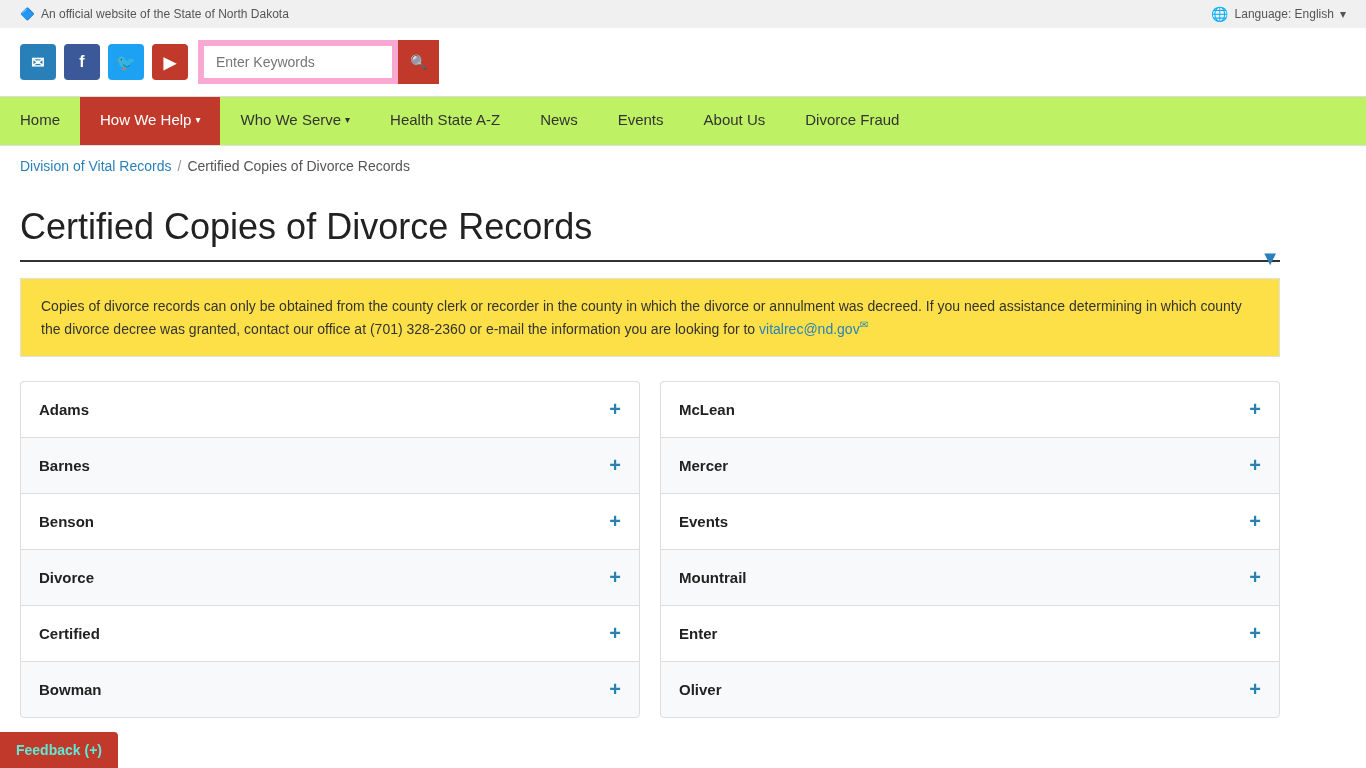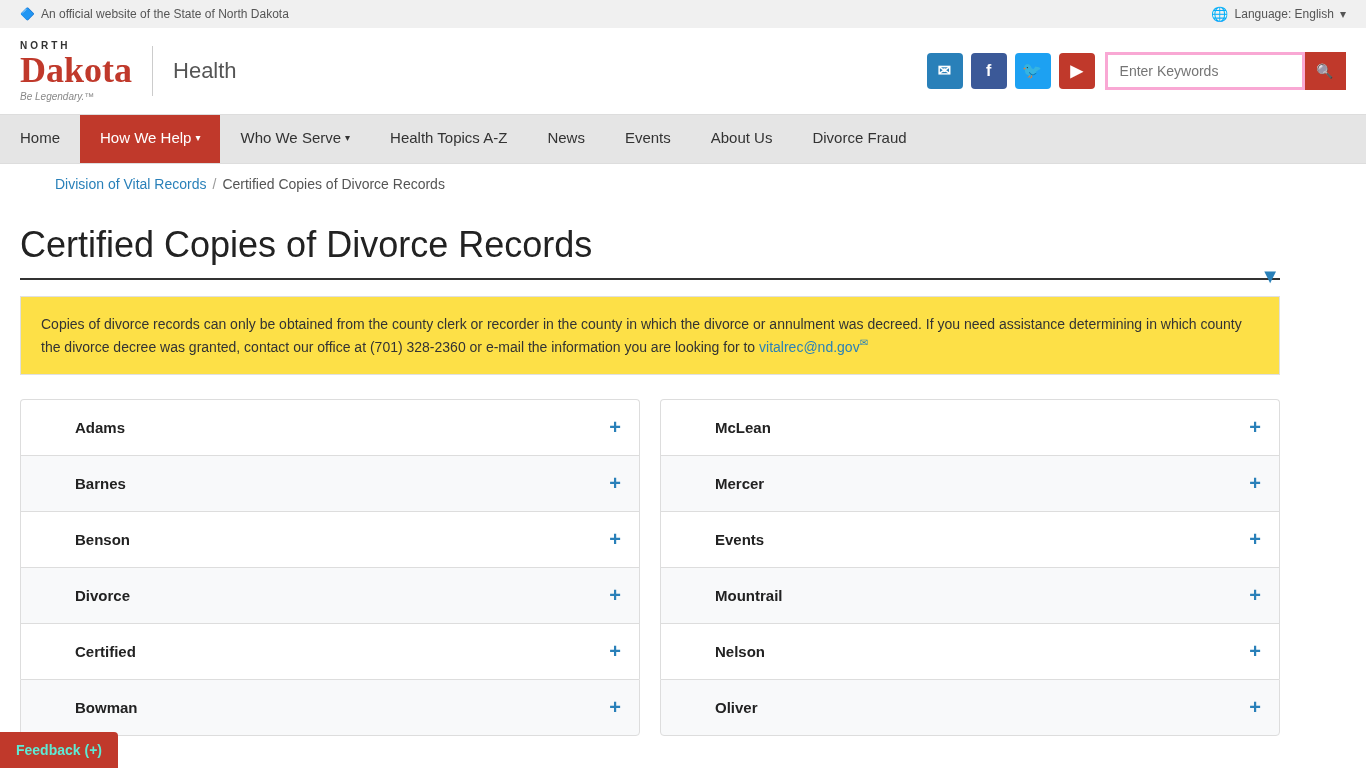--- a/index.html
+++ b/index.html
@@ -41,31 +41,31 @@
       width: 36px; height: 36px; border-radius: 4px;
       display: flex; align-items: center; justify-content: center;
       color: #fff; font-size: 16px; font-weight: bold; cursor: pointer;
     }
     .social-email { background: #2980b9; }
     .social-facebook { background: #3b5998; }
     .social-twitter { background: #1da1f2; }
     .social-youtube { background: #c0392b; }
     .search-area { display: flex; }
     .search-input {
-      border: 3px solid #f9a8d4; padding: 8px 12px; font-size: 14px;
+      border: 6px solid #f9a8d4; padding: 8px 12px; font-size: 14px;
       width: 200px; outline: none;
     }
     .search-btn {
       background: #c0392b; border: none; color: #fff;
       padding: 8px 12px; cursor: pointer; font-size: 14px;
     }
 
     
     .nav {
-      background: #e5e5e5;
+      background: #bef264;
       border-bottom: 1px solid #ddd;
       display: flex;
       align-items: center;
     }
     .nav-item {
       padding: 14px 20px;
       font-size: 15px;
       color: #333;
       cursor: pointer;
       display: flex;
@@ -82,21 +82,20 @@
     .nav-arrow { font-size: 10px; }
 
     
     .breadcrumb {
       padding: 12px 20px;
       font-size: 14px;
       color: #555;
       display: flex;
       align-items: center;
       gap: 6px;
-      margin-left: 35px;
     }
     .breadcrumb-link { color: #2980b9; text-decoration: none; cursor: pointer; }
     .breadcrumb-separator { color: #999; }
     .breadcrumb-current { color: #555; }
 
     
     .main { padding: 20px; max-width: 1300px; }
 
     .page-title {
       font-size: 36px;
@@ -139,21 +138,21 @@
       align-items: center;
       padding: 16px 18px;
       border: 1px solid #ddd;
       border-bottom: none;
       cursor: pointer;
       background: #fff;
     }
     .county-item:first-child { border-top-left-radius: 4px; border-top-right-radius: 4px; }
     .county-item:last-child { border-bottom: 1px solid #ddd; border-bottom-left-radius: 4px; border-bottom-right-radius: 4px; }
     .county-item:nth-child(even) { background: #f8f9fa; }
-    .county-name { font-weight: bold; font-size: 15px; color: #222; margin-left: 36px; }
+    .county-name { font-weight: bold; font-size: 15px; color: #222; }
     .county-plus { color: #2980b9; font-size: 20px; font-weight: bold; }
 
     
     .feedback-btn {
       position: fixed;
       bottom: 0;
       left: 0;
       background: #c0392b;
       color: #5eead4;
       padding: 10px 16px;
@@ -173,48 +172,39 @@
     <span>An official website of the State of North Dakota</span>
   </div>
   <div class="top-bar-right">
     <span class="globe-icon">🌐</span>
     <span>Language: English</span>
     <span>▾</span>
   </div>
 </div>
 
 <div class="header">
-  <div class="logo-area">
-    <div class="logo-text">
-      <div class="logo-north">NORTH</div>
-      <div class="logo-dakota">Dakota</div>
-      <div class="logo-tagline">Be Legendary.™</div>
-    </div>
-    <div class="logo-divider"></div>
-    <div class="logo-health">Health</div>
-  </div>
   <div class="header-right">
     <div class="social-icons">
       <div class="social-btn social-email">✉</div>
       <div class="social-btn social-facebook">f</div>
       <div class="social-btn social-twitter">🐦</div>
       <div class="social-btn social-youtube">▶</div>
     </div>
     <div class="search-area">
       <input class="search-input" type="text" placeholder="Enter Keywords" style="">
       <button class="search-btn">🔍</button>
     </div>
   </div>
 </div>
 
 <nav class="nav">
   <div class="nav-item">Home</div>
   <div class="nav-item active">How We Help <span class="nav-arrow">▾</span></div>
   <div class="nav-item">Who We Serve <span class="nav-arrow">▾</span></div>
-  <div class="nav-item">Health Topics A-Z</div>
+  <div class="nav-item">Health State A-Z</div>
   <div class="nav-item">News</div>
   <div class="nav-item">Events</div>
   <div class="nav-item">About Us</div>
   <div class="nav-item">Divorce Fraud</div>
 </nav>
 
 <div class="breadcrumb">
   <a class="breadcrumb-link">Division of Vital Records</a>
   <span class="breadcrumb-separator">/</span>
   <span class="breadcrumb-current">Certified Copies of Divorce Records</span>
@@ -269,21 +259,21 @@
       </div>
       <div class="county-item">
         <span class="county-name">Events</span>
         <span class="county-plus">+</span>
       </div>
       <div class="county-item">
         <span class="county-name">Mountrail</span>
         <span class="county-plus">+</span>
       </div>
       <div class="county-item">
-        <span class="county-name">Nelson</span>
+        <span class="county-name">Enter</span>
         <span class="county-plus">+</span>
       </div>
       <div class="county-item">
         <span class="county-name">Oliver</span>
         <span class="county-plus">+</span>
       </div>
     </div>
   </div>
 </div>
 

